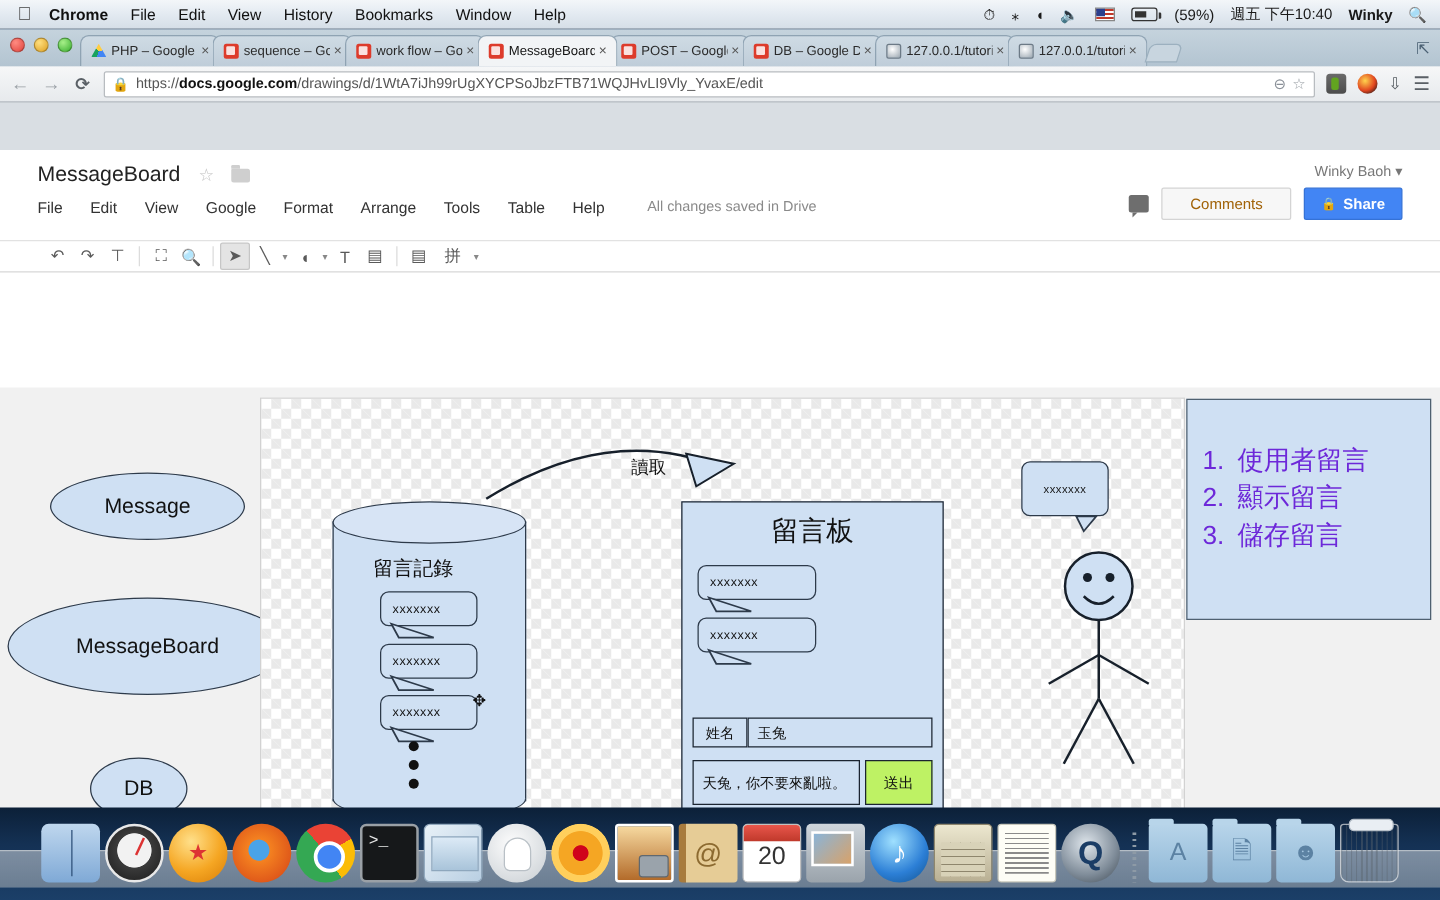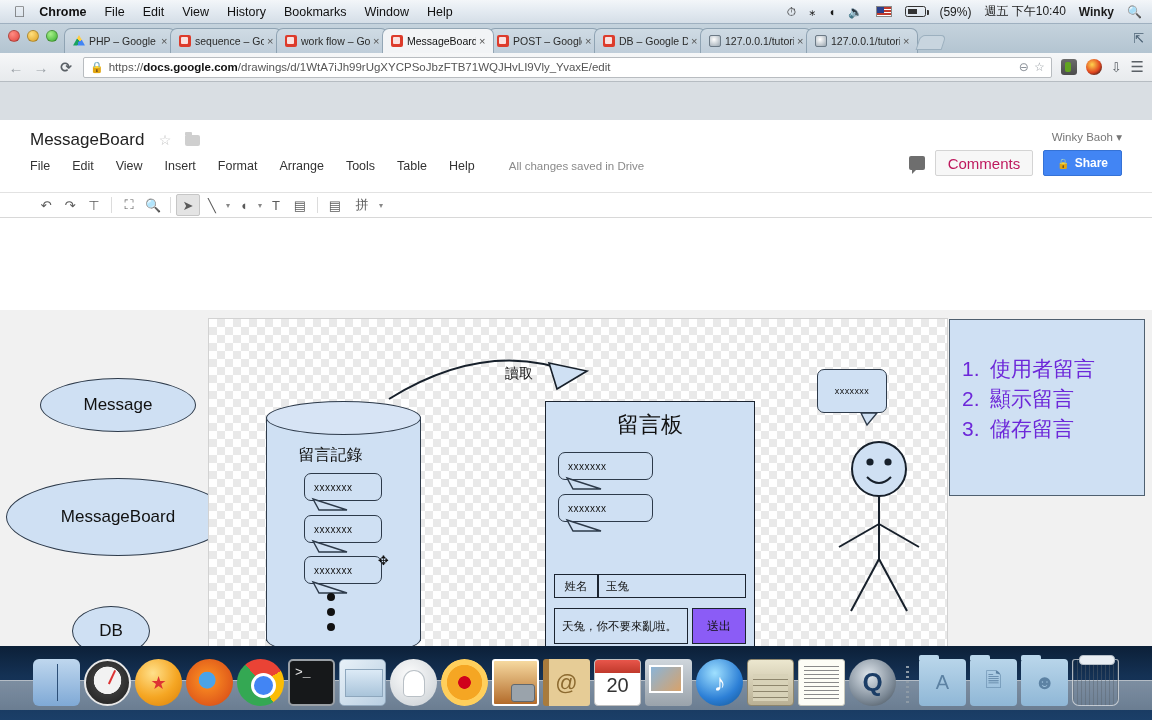--- a/index.html
+++ b/index.html
@@ -106,22 +106,22 @@
   .hdricon{ display:inline-block; vertical-align:middle; margin-left:10px; color:#c3c3c3; font-size:14px;}
   .folderic{ display:inline-block; width:15px; height:11px; background:#cfcfcf; border-radius:1px 2px 2px 2px; vertical-align:middle; margin-left:9px; position:relative;}
   .folderic::before{content:"";position:absolute;left:0;top:-3px;width:7px;height:3px;background:#cfcfcf;border-radius:1px 1px 0 0;}
   #menus{ margin-top:9px; display:flex; align-items:center; font-size:12.5px; color:#333; }
   #menus .m{ margin-right:22px; cursor:default; }
   #savedtxt{ color:#8a8a8a; font-size:11.5px; margin-left:12px; }
   #acctname{ position:absolute; right:30px; top:10px; font-size:11.5px; color:#777; }
   #hdrbtns{ position:absolute; right:30px; top:30px; display:flex; align-items:center; gap:10px; }
   .cmtic{ width:16px; height:14px; background:#6e6e6e; border-radius:2px; position:relative; }
   .cmtic::after{content:"";position:absolute;left:3px;bottom:-4px;border-left:4px solid #6e6e6e;border-bottom:4px solid transparent;}
-  .btn-comments{ height:26px; padding:0 12px; border:1px solid #d4d4d4; background:#f7f7f7; border-radius:2px;
-                 font-size:15px; color:#be185d; display:flex; align-items:center; }
+  .btn-comments{ height:26px; padding:0 22px; border:1px solid #d4d4d4; background:#f7f7f7; border-radius:2px;
+                 font-size:12px; color:#a16207; display:flex; align-items:center; }
   .btn-share{ height:26px; padding:0 13px; background:#4285f4; border:1px solid #3572d6; border-radius:2px;
               font-size:12px; color:#fff; font-weight:bold; display:flex; align-items:center; gap:5px; }
   .btn-share .lk{ font-size:10px; }
 
   #toolbar{ height:26px; border-top:1px solid #e2e2e2; border-bottom:1px solid #d8d8d8;
             background:#fff; display:flex; align-items:center; padding-left:34px; gap:0; }
   .tb{ width:24px; height:22px; display:flex; align-items:center; justify-content:center;
        font-size:13px; color:#5a5a5a; }
   .tb.sel{ background:#e4e4e4; border:1px solid #c6c6c6; border-radius:2px; }
   .tbsep{ width:1px; height:16px; background:#dcdcdc; margin:0 5px; }
@@ -164,21 +164,21 @@
   .bubble .tail{ position:absolute; left:8px; bottom:-11px; width:36px; height:12px; overflow:visible; }
 
   .dots{ position:absolute; left:50%; transform:translateX(-50%); display:flex; flex-direction:column; gap:7px; align-items:center;}
   .dots i{ width:8px; height:8px; background:#111; border-radius:50%; display:block;}
 
   
   #mb{ left:336px; top:82px; width:210px; height:250px; background:#cfe0f3; border:1.6px solid #1b2430; }
   #mbtitle{ text-align:center; font-size:22px; color:#111; margin-top:8px; }
 
   .mrow{ position:absolute; border:1.6px solid #1b2430; background:#cfe0f3; display:flex; align-items:center; font-size:11.5px; color:#111;}
-  .btnbox{ position:absolute; border:1.6px solid #1b2430; background:#8b5cf6; display:flex; align-items:center; justify-content:center; font-size:12px; color:#111;}
+  .btnbox{ position:absolute; border:1.6px solid #1b2430; background:#bef264; display:flex; align-items:center; justify-content:center; font-size:12px; color:#111;}
 
   
   #person{ left:600px; top:50px; width:130px; height:300px; }
   #pbubble{ position:absolute; left:8px; top:0; width:70px; height:44px;
      background:#cfe0f3; border:1.6px solid #2d3a4a; border-radius:7px;
      font-size:9px; color:#111; display:flex; align-items:center; justify-content:center; letter-spacing:.4px;}
 
   
   #notes{ position:absolute; left:740px; top:0px; width:196px; height:177px;
      background:#cfe0f3; border:1.6px solid #4f6070; }
@@ -351,21 +351,21 @@
 
     <div id="docheader">
       <span id="doctitle">MessageBoard</span>
       <span class="hdricon">☆</span>
       <span class="folderic"></span>
 
       <div id="menus">
         <span class="m">File</span>
         <span class="m">Edit</span>
         <span class="m">View</span>
-        <span class="m">Insert</span>
+        <span class="m">Google</span>
         <span class="m">Format</span>
         <span class="m">Arrange</span>
         <span class="m">Tools</span>
         <span class="m">Table</span>
         <span class="m">Help</span>
         <span id="savedtxt">All changes saved in Drive</span>
       </div>
 
       <div id="acctname">
         <span>Winky Baoh</span>

